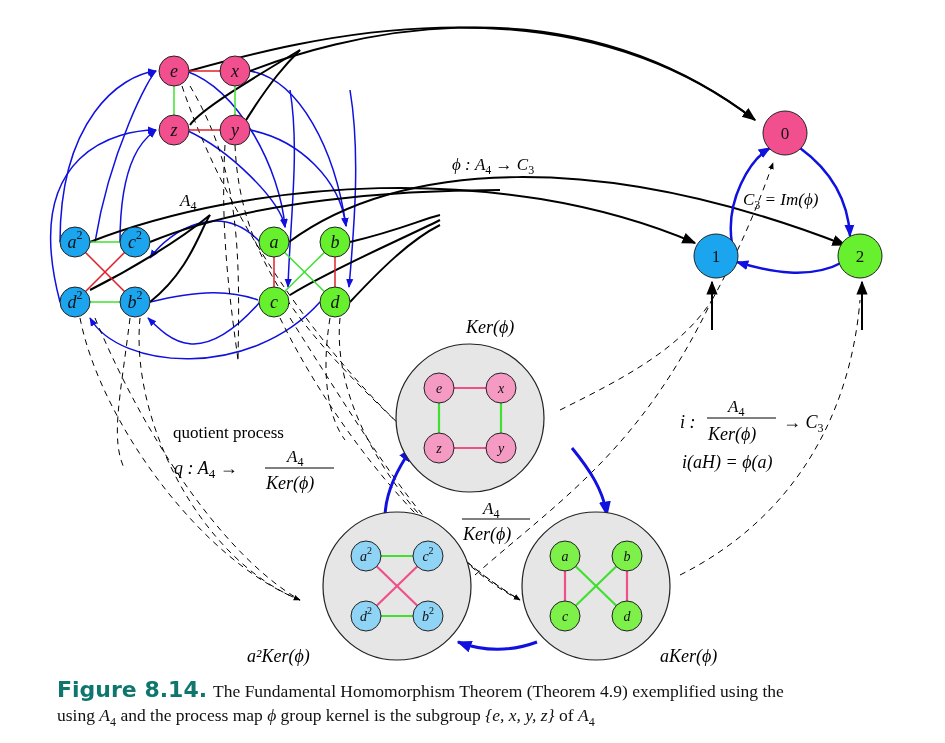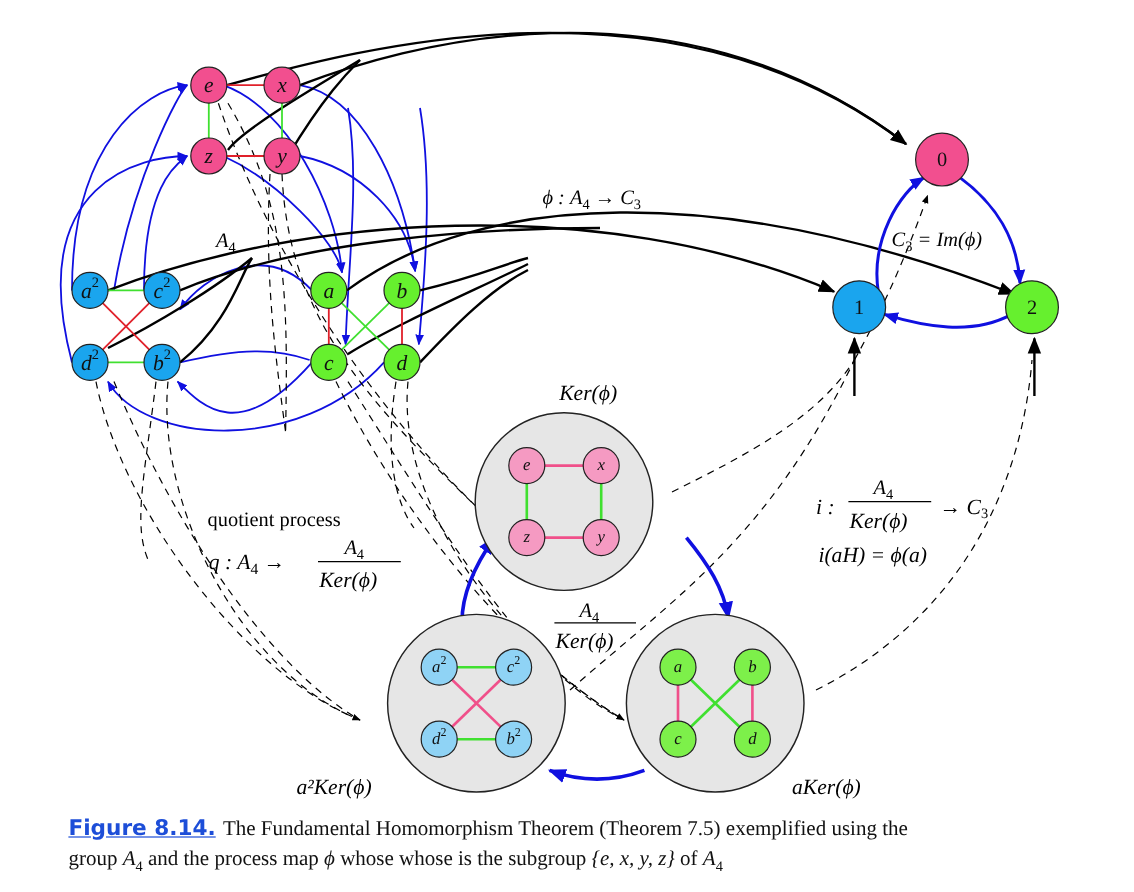--- a/index.html
+++ b/index.html
@@ -3,21 +3,21 @@
 <meta charset="utf-8">
 <style>
   html, body { margin: 0; padding: 0; background: #ffffff; }
   body { width: 945px; height: 743px; position: relative; overflow: hidden; font-family: "Liberation Serif", serif; }
   #diagram { position: absolute; left: 0; top: 0; }
   .lbl { font-family: "Liberation Serif", serif; font-style: italic; fill: #000; }
   .lbl-up { font-family: "Liberation Serif", serif; fill: #000; }
   .node-txt { font-family: "Liberation Serif", serif; font-style: italic; text-anchor: middle; dominant-baseline: central; fill: #111; }
   .num-txt { font-family: "Liberation Serif", serif; text-anchor: middle; dominant-baseline: central; fill: #111; font-size: 17px; }
   .caption { position: absolute; left: 57px; top: 678px; width: 860px; font-size: 17.5px; line-height: 24px; color: #111; font-family: "Liberation Serif", serif; }
-  .caption .fig { font-family: "DejaVu Sans", sans-serif; font-weight: bold; color: #1d4ed8; font-size: 18px; margin-right: 6px; text-decoration: underline; }
+  .caption .fig { font-family: "DejaVu Sans", sans-serif; font-weight: bold; color: #0f766e; font-size: 22px; margin-right: 6px; }
   .caption i { font-style: italic; }
 </style>
 </head>
 <body>
 
 <svg id="diagram" width="945" height="743" viewBox="0 0 945 743">
   <defs>
     <marker id="ah-black" viewBox="0 0 10 10" refX="9" refY="5" markerWidth="7" markerHeight="7" orient="auto-start-reverse">
       <path d="M0,1 L10,5 L0,9 Z" fill="#000"></path>
     </marker>
@@ -271,15 +271,15 @@
     <text x="708" y="440" class="lbl" font-size="18">Ker(ϕ)</text>
     <text x="783" y="428" class="lbl" font-size="18"><tspan>→ C</tspan><tspan font-size="12" dy="4" font-style="normal">3</tspan></text>
     <text x="682" y="468" class="lbl" font-size="18">i(aH) = ϕ(a)</text>
   </g>
 
   <text x="247" y="662" class="lbl" font-size="18">a²Ker(ϕ)</text>
   <text x="660" y="662" class="lbl" font-size="18">aKer(ϕ)</text>
 </svg>
 
 <div class="caption">
-  <div><span class="fig">Figure 8.14.</span><span>The Fundamental Homomorphism Theorem (Theorem 7.5) exemplified using the</span></div>
-  <div id="cap2"><span>group </span><i>A</i><sub style="font-size: 12px;">4</sub><span> and the process map </span><i>ϕ</i><span> whose whose is the subgroup </span><i>{e, x, y, z}</i><span> of </span><i>A</i><sub style="font-size: 12px;">4</sub></div>
+  <div><span class="fig">Figure 8.14.</span><span>The Fundamental Homomorphism Theorem (Theorem 4.9) exemplified using the</span></div>
+  <div id="cap2"><span>using </span><i>A</i><sub style="font-size: 12px;">4</sub><span> and the process map </span><i>ϕ</i><span> group kernel is the subgroup </span><i>{e, x, y, z}</i><span> of </span><i>A</i><sub style="font-size: 12px;">4</sub></div>
 </div>
 
 </body></html>

